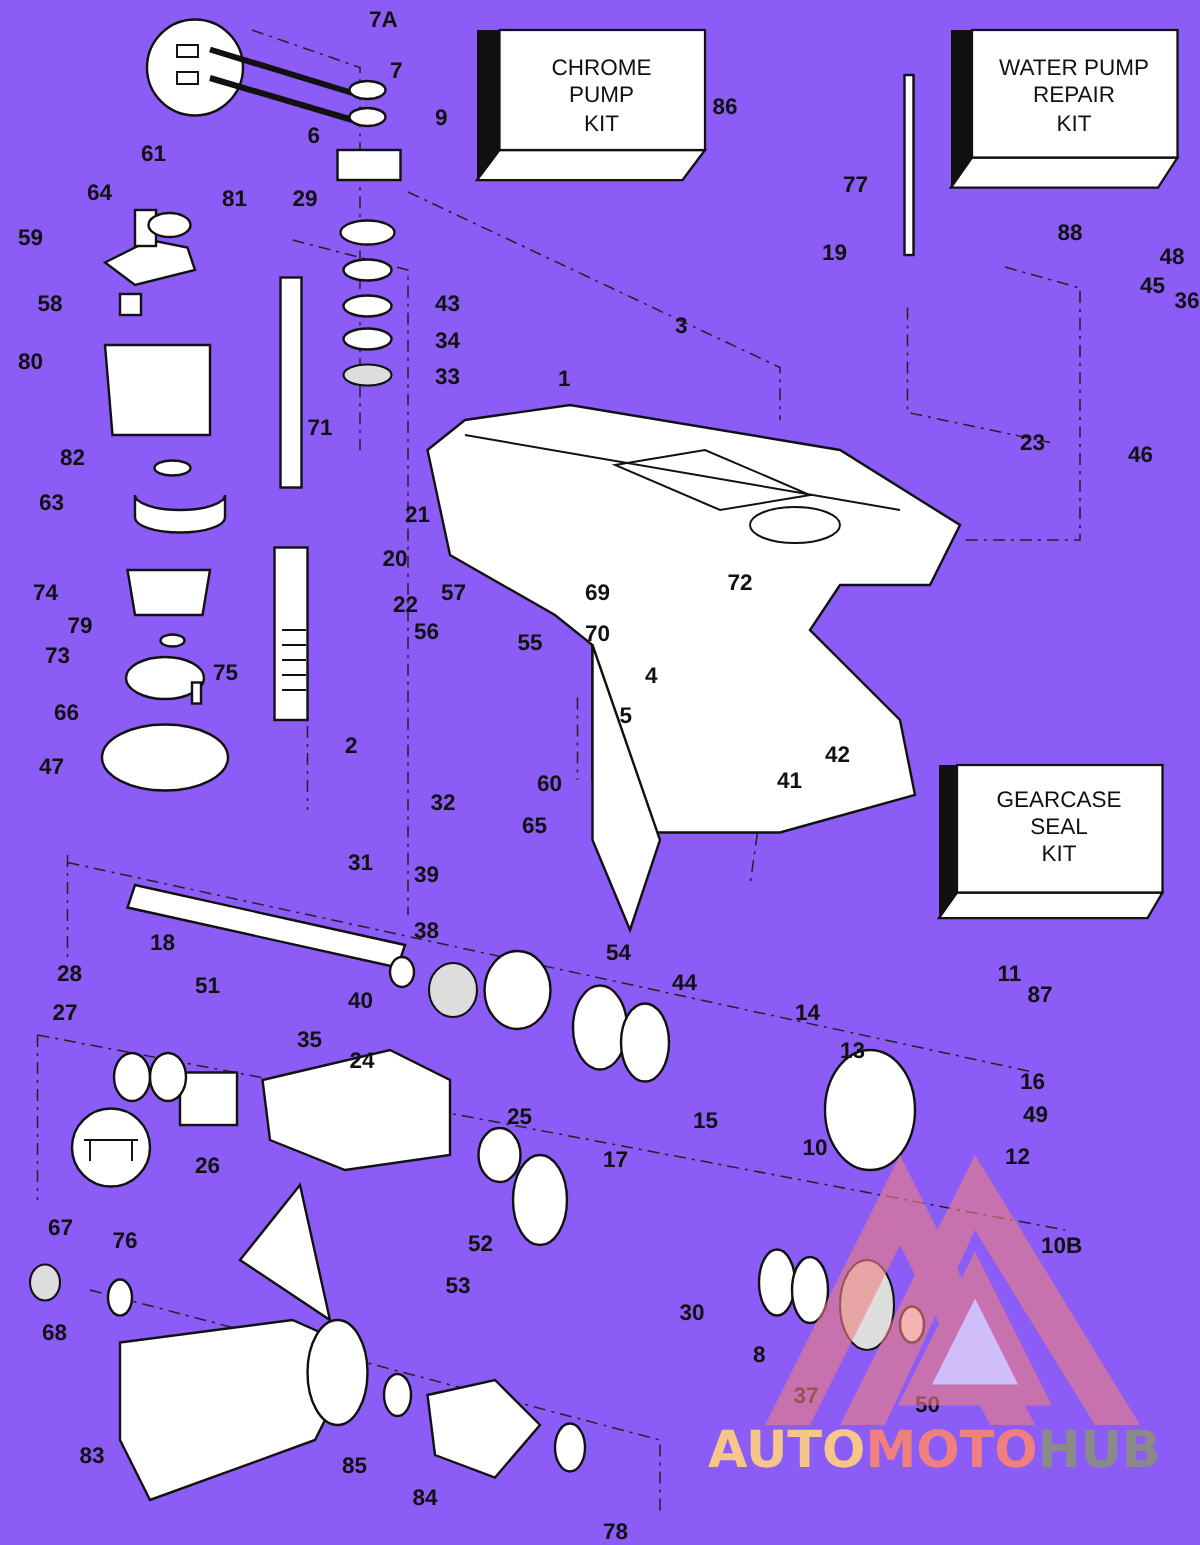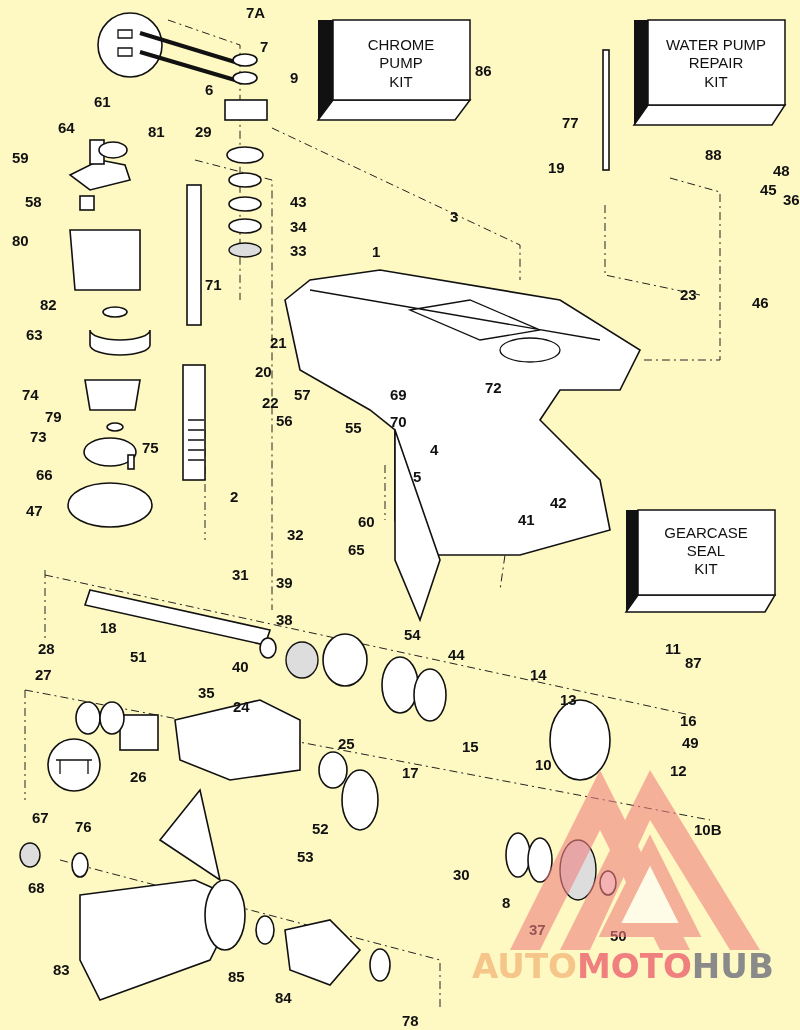--- a/index.html
+++ b/index.html
@@ -1,16 +1,16 @@
 <!DOCTYPE html>
 <html><head>
 <meta charset="utf-8">
 <style>
   html,body{margin:0;padding:0;background:#fff;}
-  #stage{position:relative;width:800px;height:1030px;overflow:hidden;background:#fef9c3;font-family:"Liberation Sans",sans-serif;}
+  #stage{position:relative;width:800px;height:1030px;overflow:hidden;background:#8b5cf6;font-family:"Liberation Sans",sans-serif;}
   svg{position:absolute;left:0;top:0;}
   .lbl{font-family:"Liberation Sans",sans-serif;font-weight:bold;font-size:15px;fill:#111;}
   .kit{font-family:"Liberation Sans",sans-serif;font-size:15px;fill:#111;}
   .ln{stroke:#111;stroke-width:1.3;fill:none;}
   .dash{stroke:#222;stroke-width:1;fill:none;stroke-dasharray:8 4 2 4;}
   .part{stroke:#111;stroke-width:1.6;fill:#fff;}
   .partd{stroke:#111;stroke-width:1.4;fill:#ddd;}
   .wm-text{font-family:"DejaVu Sans",sans-serif;font-weight:bold;font-size:34px;}
 </style>
 </head>

